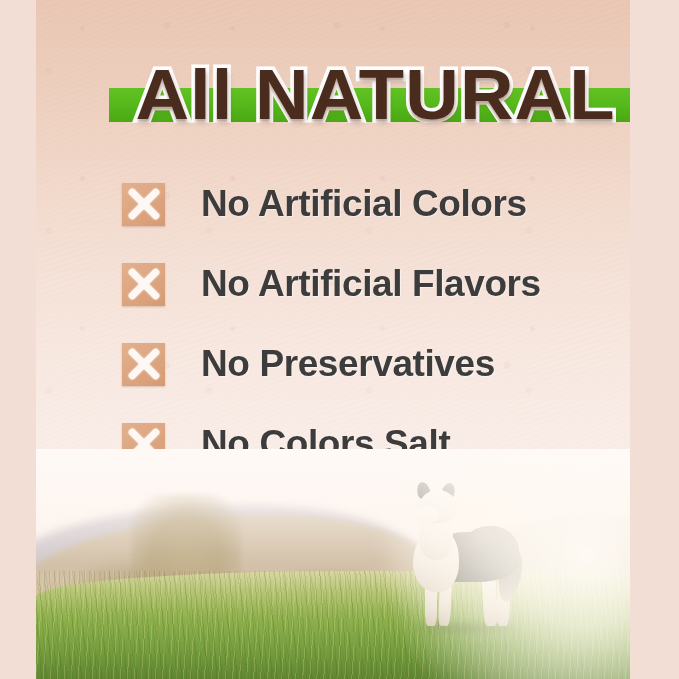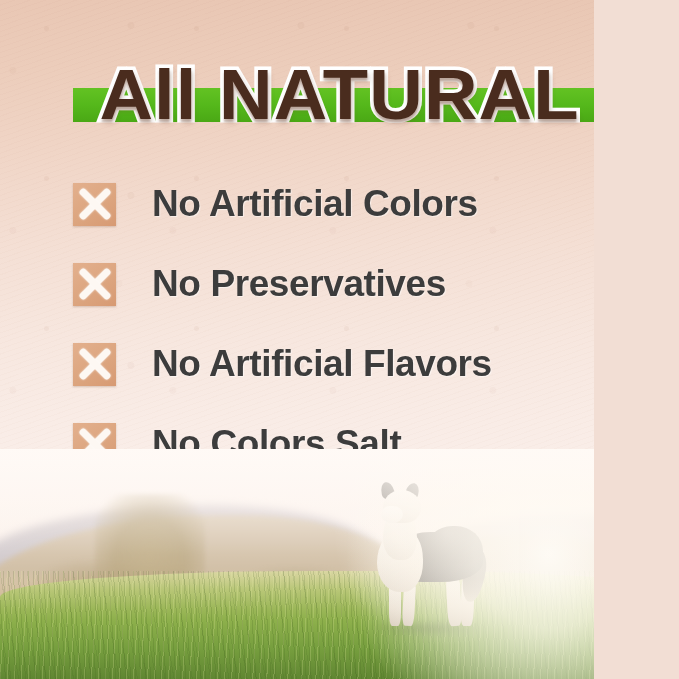--- a/index.html
+++ b/index.html
@@ -20,20 +20,21 @@
         #e9c7b4 0%,
         #eccdbb 10%,
         #f0d5c6 22%,
         #f4dfd4 36%,
         #f7e7df 50%,
         #f9ece6 62%,
         #faefea 72%,
         #fbf2ee 82%,
         #fcf5f2 92%,
         #fdf8f6 100%);
+    margin-left: 36px;
   }
 
   
   #texture {
     position:absolute; inset:0;
     pointer-events:none;
     opacity:.30;
     background-image:
       radial-gradient(circle at 12% 8%,  rgba(255,255,255,.55) 0 3px, rgba(0,0,0,0) 4px),
       radial-gradient(circle at 31% 19%, rgba(160,110,85,.20) 0 2px, rgba(0,0,0,0) 3px),
@@ -81,21 +82,21 @@
     paint-order:stroke fill;
     text-shadow:
        0  3px 2px rgba(120,80,60,.35),
        2px 4px 5px rgba(110,70,50,.25);
     white-space:nowrap;
   }
 
   
   #claims {
     position:absolute;
-    left:73px; top:178px;
+    left:86px; top:178px;
     width:540px;
   }
   .claim-row {
     display:flex;
     align-items:center;
     height:52px;
     margin-bottom:28px;
   }
   .claim-row:last-child { margin-bottom:0; }
 
@@ -345,26 +346,26 @@
 
   <div id="claims">
 
     <div class="claim-row">
       <div class="x-box"></div>
       <div class="claim-label">No Artificial Colors</div>
     </div>
 
     <div class="claim-row">
       <div class="x-box"></div>
-      <div class="claim-label">No Preservatives</div>
+      <div class="claim-label">No Artificial Flavors</div>
     </div>
 
     <div class="claim-row">
       <div class="x-box"></div>
-      <div class="claim-label">No Artificial Flavors</div>
+      <div class="claim-label">No Preservatives</div>
     </div>
 
     <div class="claim-row">
       <div class="x-box"></div>
       <div class="claim-label">No Colors Salt</div>
     </div>
 
   </div>
 
   <div id="photo">

